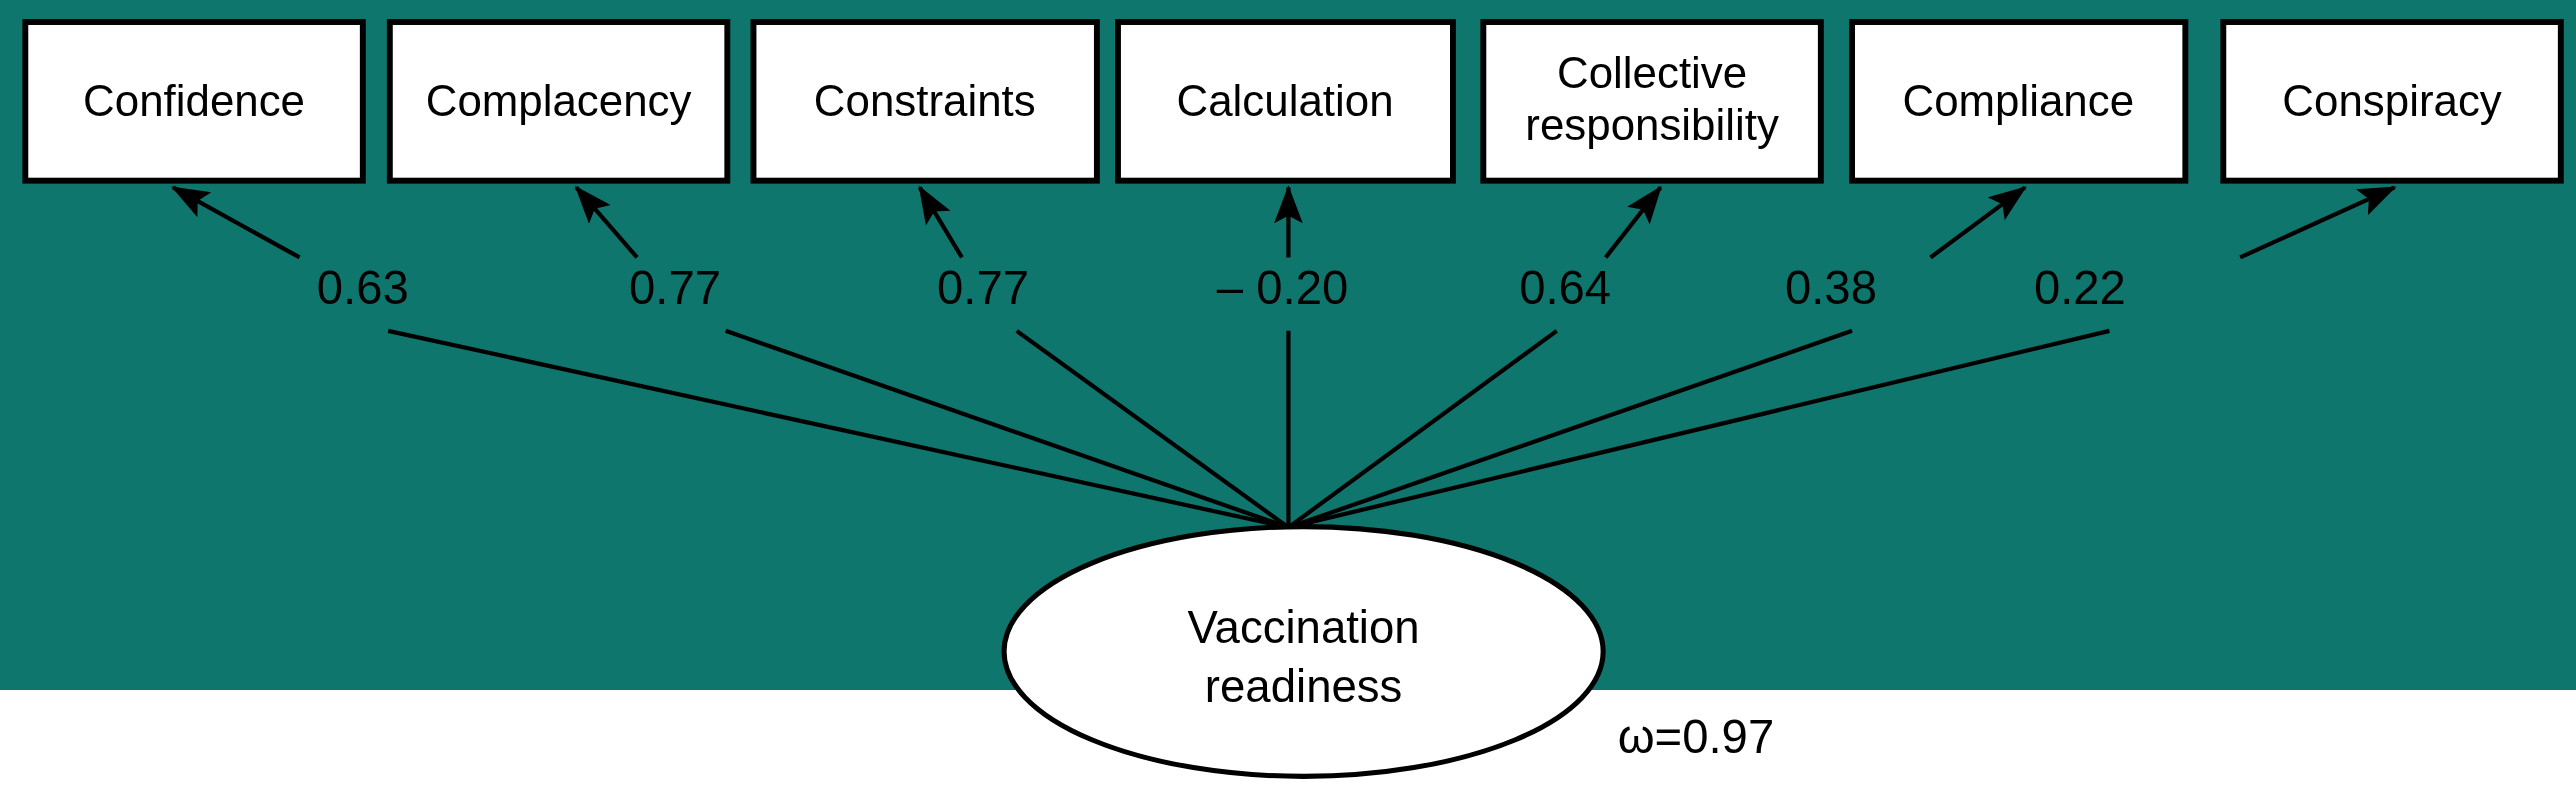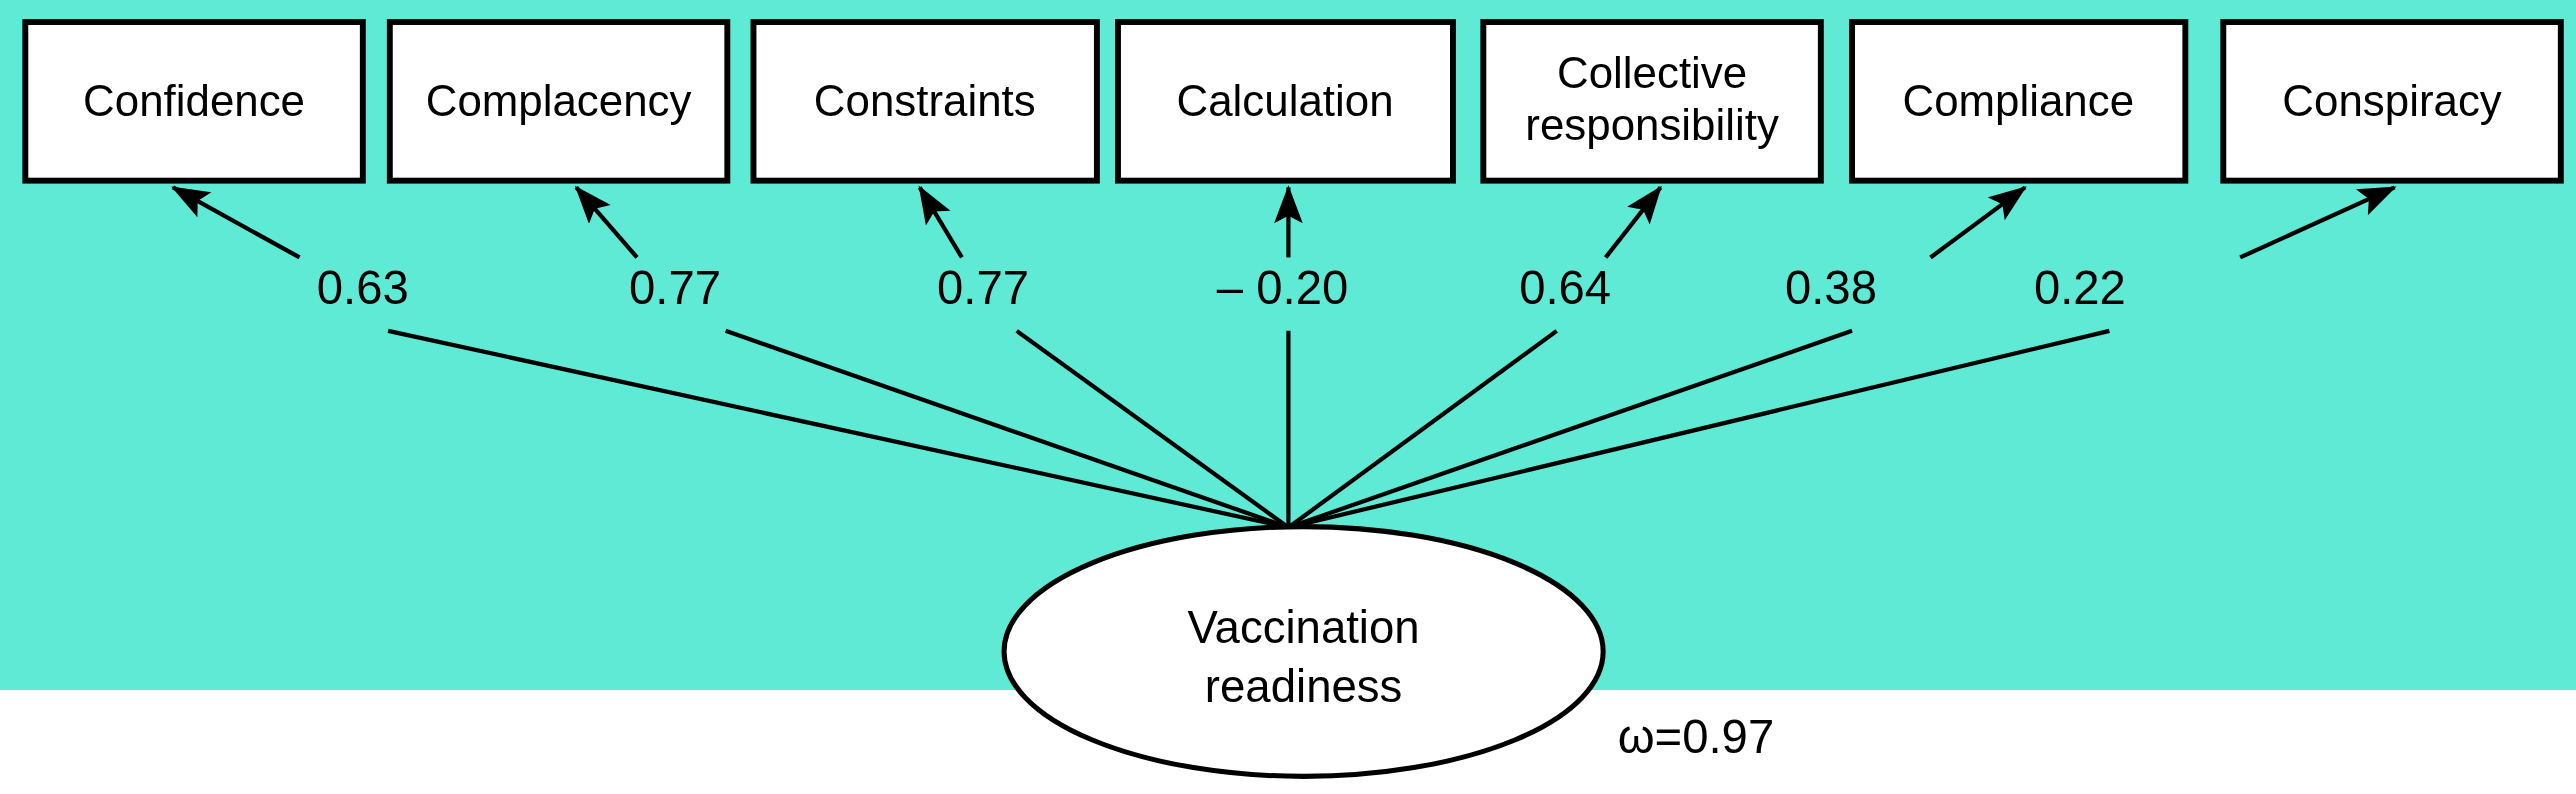--- a/index.html
+++ b/index.html
@@ -10,21 +10,21 @@
   body {
     width: 2576px;
     height: 795px;
     font-family: "Liberation Sans", sans-serif;
     overflow: hidden;
   }
   #diagram-root {
     position: relative;
     width: 2576px;
     height: 690px;
-    background: #5eead4;
+    background: #0f766e;
   }
   svg#sem-canvas {
     display: block;
     width: 2576px;
     height: 795px;
   }
   .box-rect {
     fill: #ffffff;
     stroke: #000000;
     stroke-width: 7;

